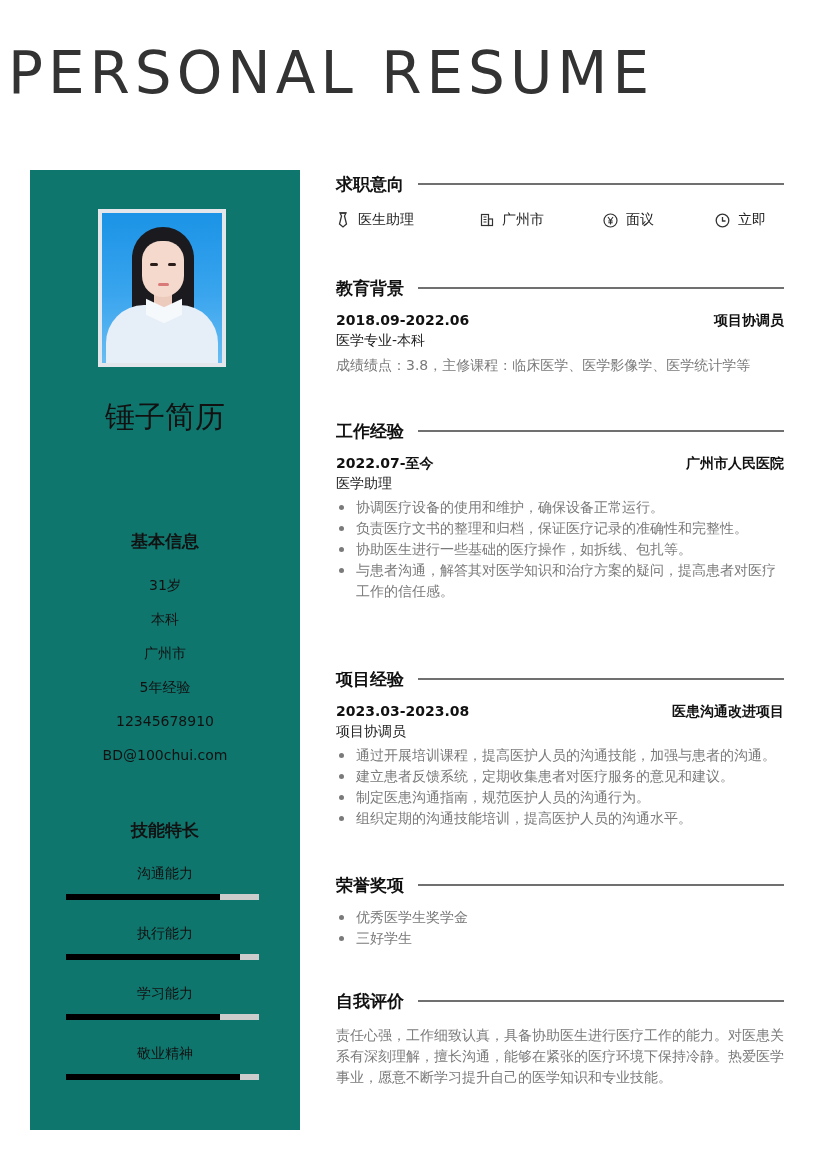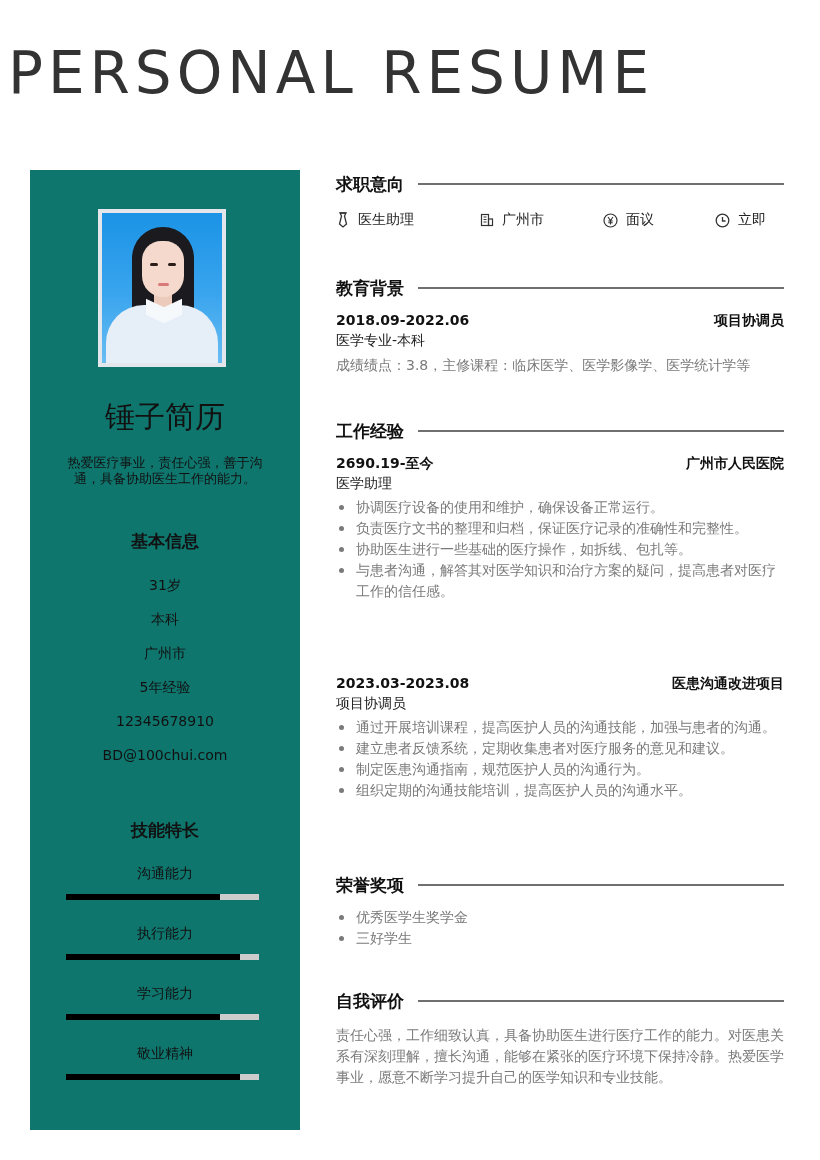--- a/index.html
+++ b/index.html
@@ -114,21 +114,20 @@
       <div class="collar-l"></div>
       <div class="collar-r"></div>
       <div class="face"></div>
       <div class="eye-l"></div>
       <div class="eye-r"></div>
       <div class="mouth"></div>
     </div>
   </div>
 
   <div class="name">锤子简历</div>
-  <div class="motto">热爱医疗事业，责任心强，善于沟通，具备协助医生工作的能力。</div>
 
   <div class="side-heading" style="top:359px;">基本信息</div>
   <div class="info-list">
     <div class="info-item">31岁</div>
     <div class="info-item">本科</div>
     <div class="info-item">广州市</div>
     <div class="info-item">5年经验</div>
     <div class="info-item">12345678910</div>
     <div class="info-item">BD@100chui.com</div>
   </div>
@@ -214,33 +213,37 @@
     <div class="entry-sub">医学专业-本科</div>
     <div class="gray-text" style="margin-top:5px;">成绩绩点：3.8，主修课程：临床医学、医学影像学、医学统计学等</div>
   </section>
 
   <section class="section" style="top:247px;">
     <div class="sec-head">
       <span class="sec-title">工作经验</span>
       <span class="sec-line"></span>
     </div>
     <div class="entry-head" style="margin-top:8px;">
-      <span>2690.19-至今</span>
+      <span>2022.07-至今</span>
       <span>广州市人民医院</span>
     </div>
     <div class="entry-sub">医学助理</div>
     <ul class="bullets">
       <li>协调医疗设备的使用和维护，确保设备正常运行。</li>
       <li>负责医疗文书的整理和归档，保证医疗记录的准确性和完整性。</li>
       <li>协助医生进行一些基础的医疗操作，如拆线、包扎等。</li>
       <li>与患者沟通，解答其对医学知识和治疗方案的疑问，提高患者对医疗工作的信任感。</li>
     </ul>
   </section>
 
   <section class="section" style="top:495px;">
+    <div class="sec-head">
+      <span class="sec-title">项目经验</span>
+      <span class="sec-line"></span>
+    </div>
     <div class="entry-head" style="margin-top:8px;">
       <span>2023.03-2023.08</span>
       <span>医患沟通改进项目</span>
     </div>
     <div class="entry-sub">项目协调员</div>
     <ul class="bullets">
       <li>通过开展培训课程，提高医护人员的沟通技能，加强与患者的沟通。</li>
       <li>建立患者反馈系统，定期收集患者对医疗服务的意见和建议。</li>
       <li>制定医患沟通指南，规范医护人员的沟通行为。</li>
       <li>组织定期的沟通技能培训，提高医护人员的沟通水平。</li>

